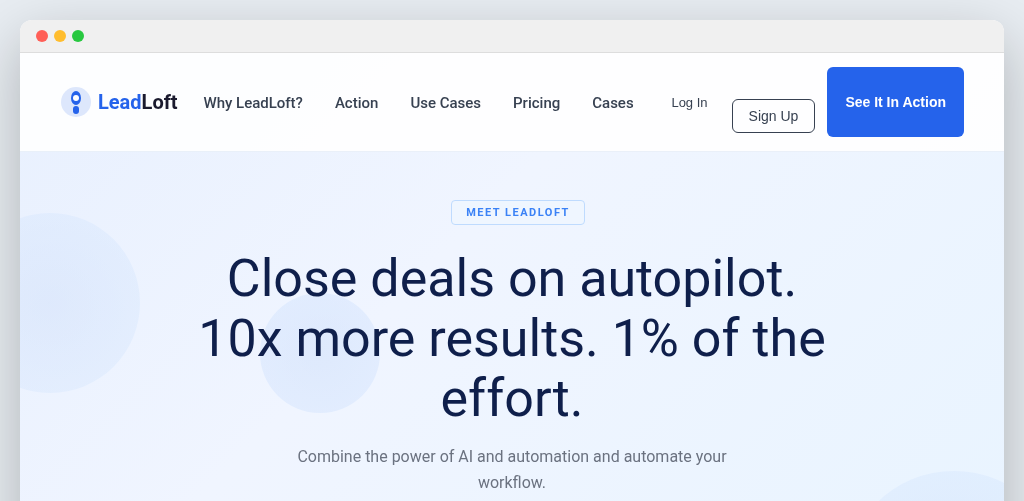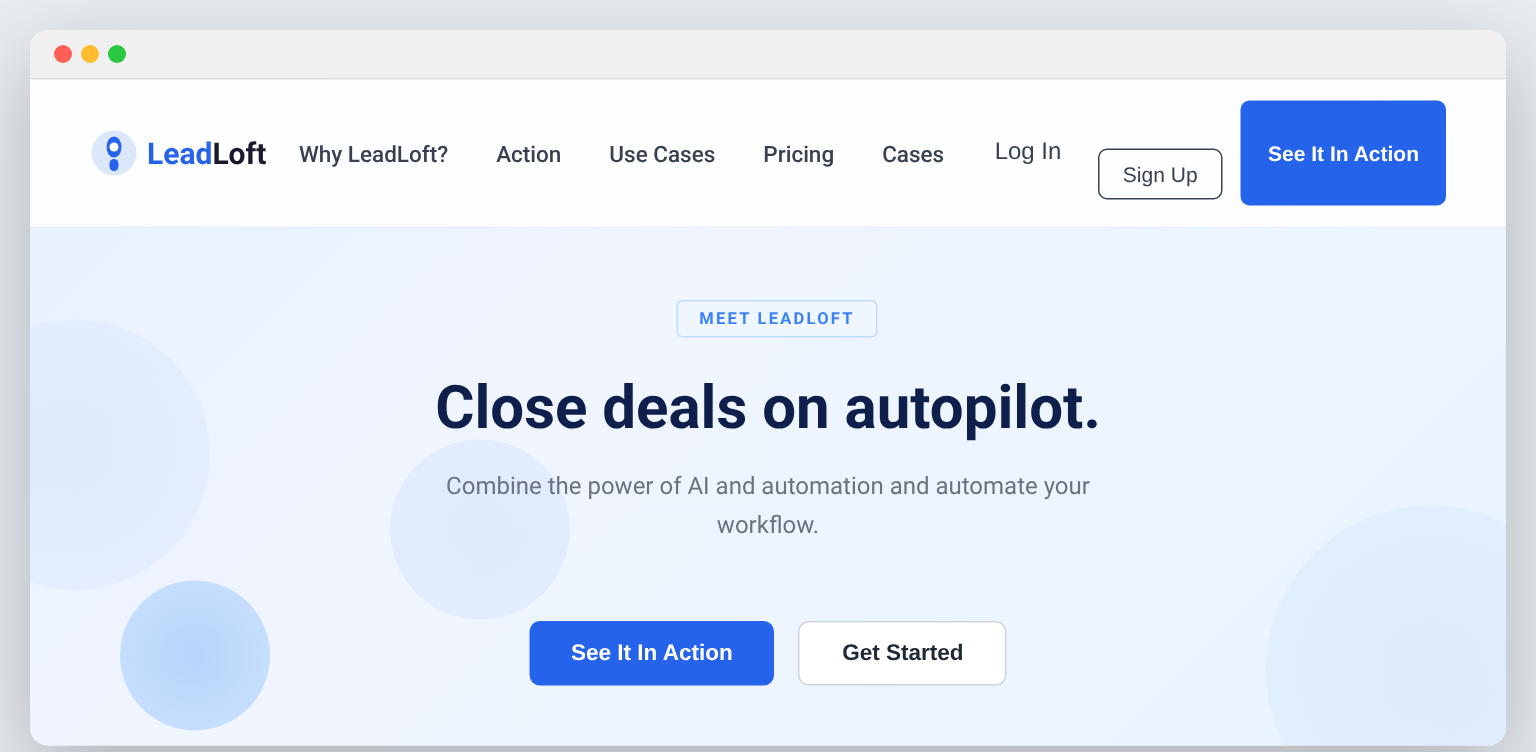--- a/index.html
+++ b/index.html
@@ -144,21 +144,21 @@
     .nav-actions {
       display: flex;
       align-items: center;
       gap: 12px;
     }
 
     .btn-login {
       background: none;
       border: none;
       color: #374151;
-      font-size: 16px;
+      font-size: 13px;
       font-weight: 500;
       cursor: pointer;
       padding: 8px 12px;
     }
 
     .btn-signup {
       background: none;
       border: 1.5px solid #374151;
       color: #374151;
       font-size: 14px;
@@ -200,22 +200,22 @@
       font-weight: 700;
       letter-spacing: 1.5px;
       padding: 5px 14px;
       border-radius: 4px;
       margin-bottom: 24px;
       text-transform: uppercase;
       margin-left: 12px;
     }
 
     .hero-headline {
-      font-size: 40px;
-      font-weight: 700;
+      font-size: 52px;
+      font-weight: 400;
       color: #0f1f4b;
       line-height: 1.15;
       margin-bottom: 16px;
       max-width: 760px;
     }
 
     .hero-subtext {
       font-size: 16px;
       color: #6b7280;
       margin-bottom: 52px;
@@ -307,20 +307,21 @@
         <button class="btn-signup">Sign Up</button>
         <button class="btn-cta-nav">See It In Action</button>
       </div>
     </nav>
 
     <section class="hero">
       <div class="meet-badge">MEET LEADLOFT</div>
 
       <h1 class="hero-headline">
         <span>Close deals on autopilot.</span><br>
+        <span>10x more results. 1% of the effort.</span>
       </h1>
 
       <p class="hero-subtext">Combine the power of AI and automation and automate your workflow.</p>
 
       <div class="hero-buttons">
         <button class="btn-see-action">See It In Action</button>
         <button class="btn-get-started">Get Started</button>
       </div>
     </section>
 

